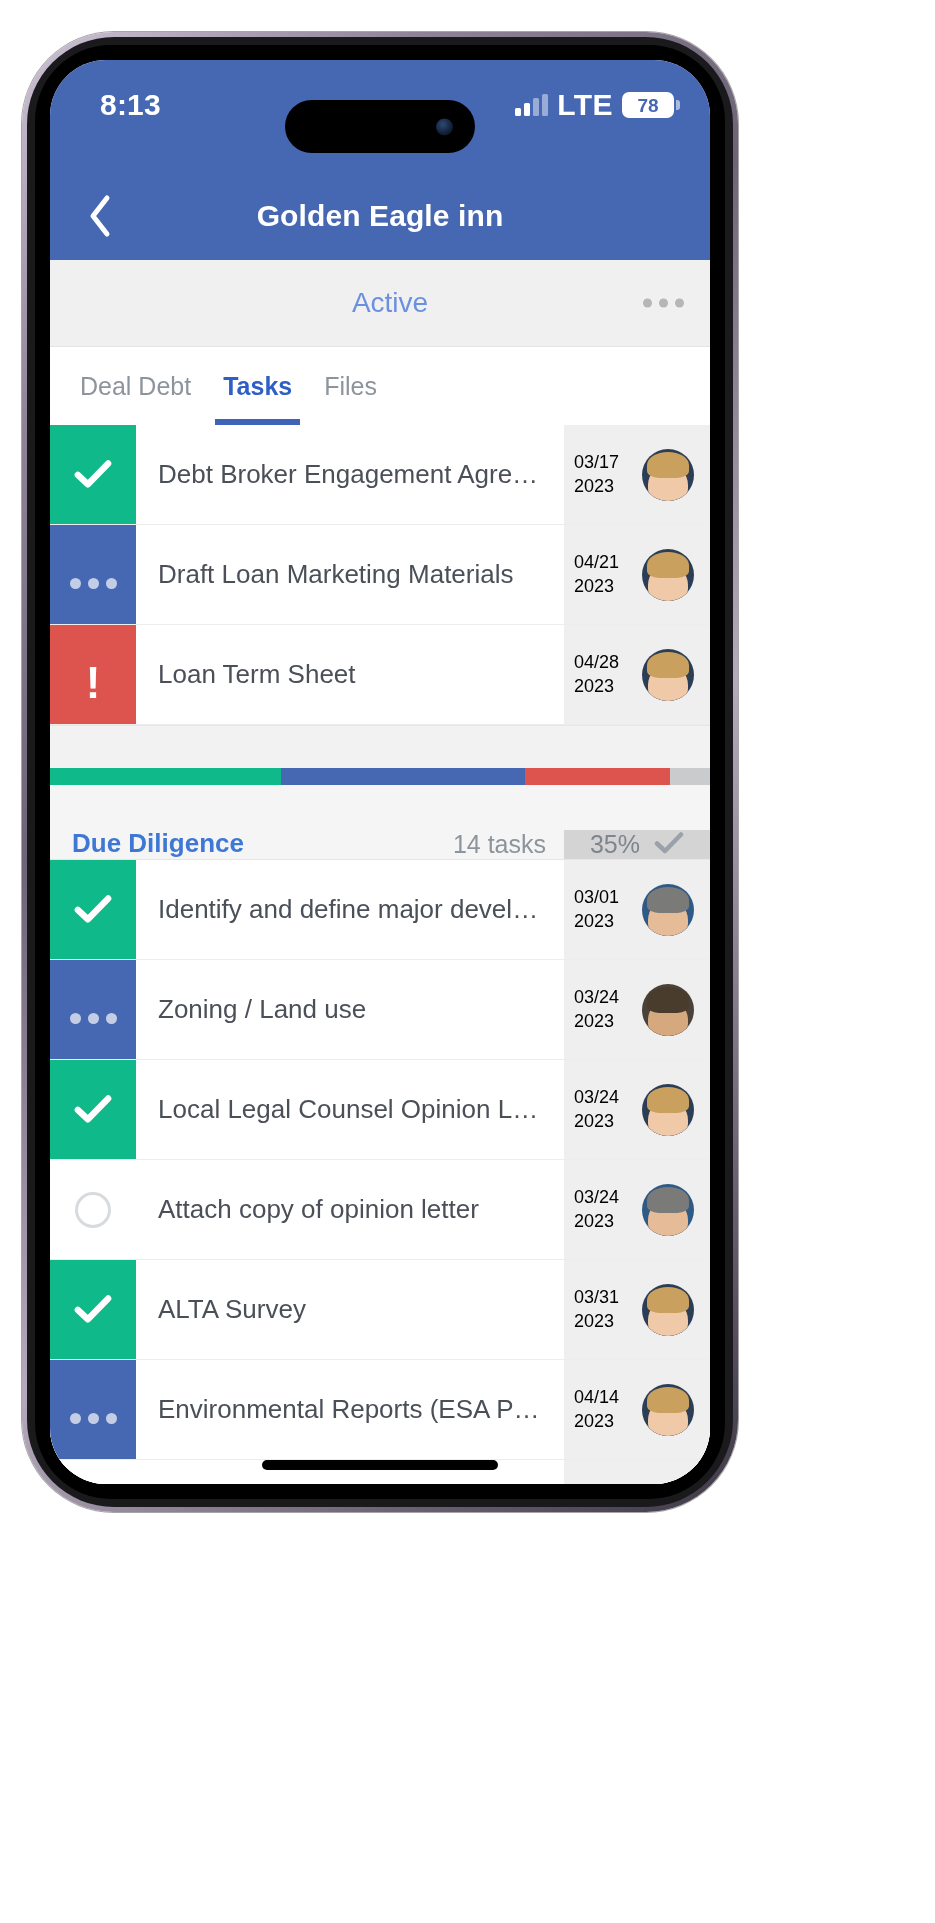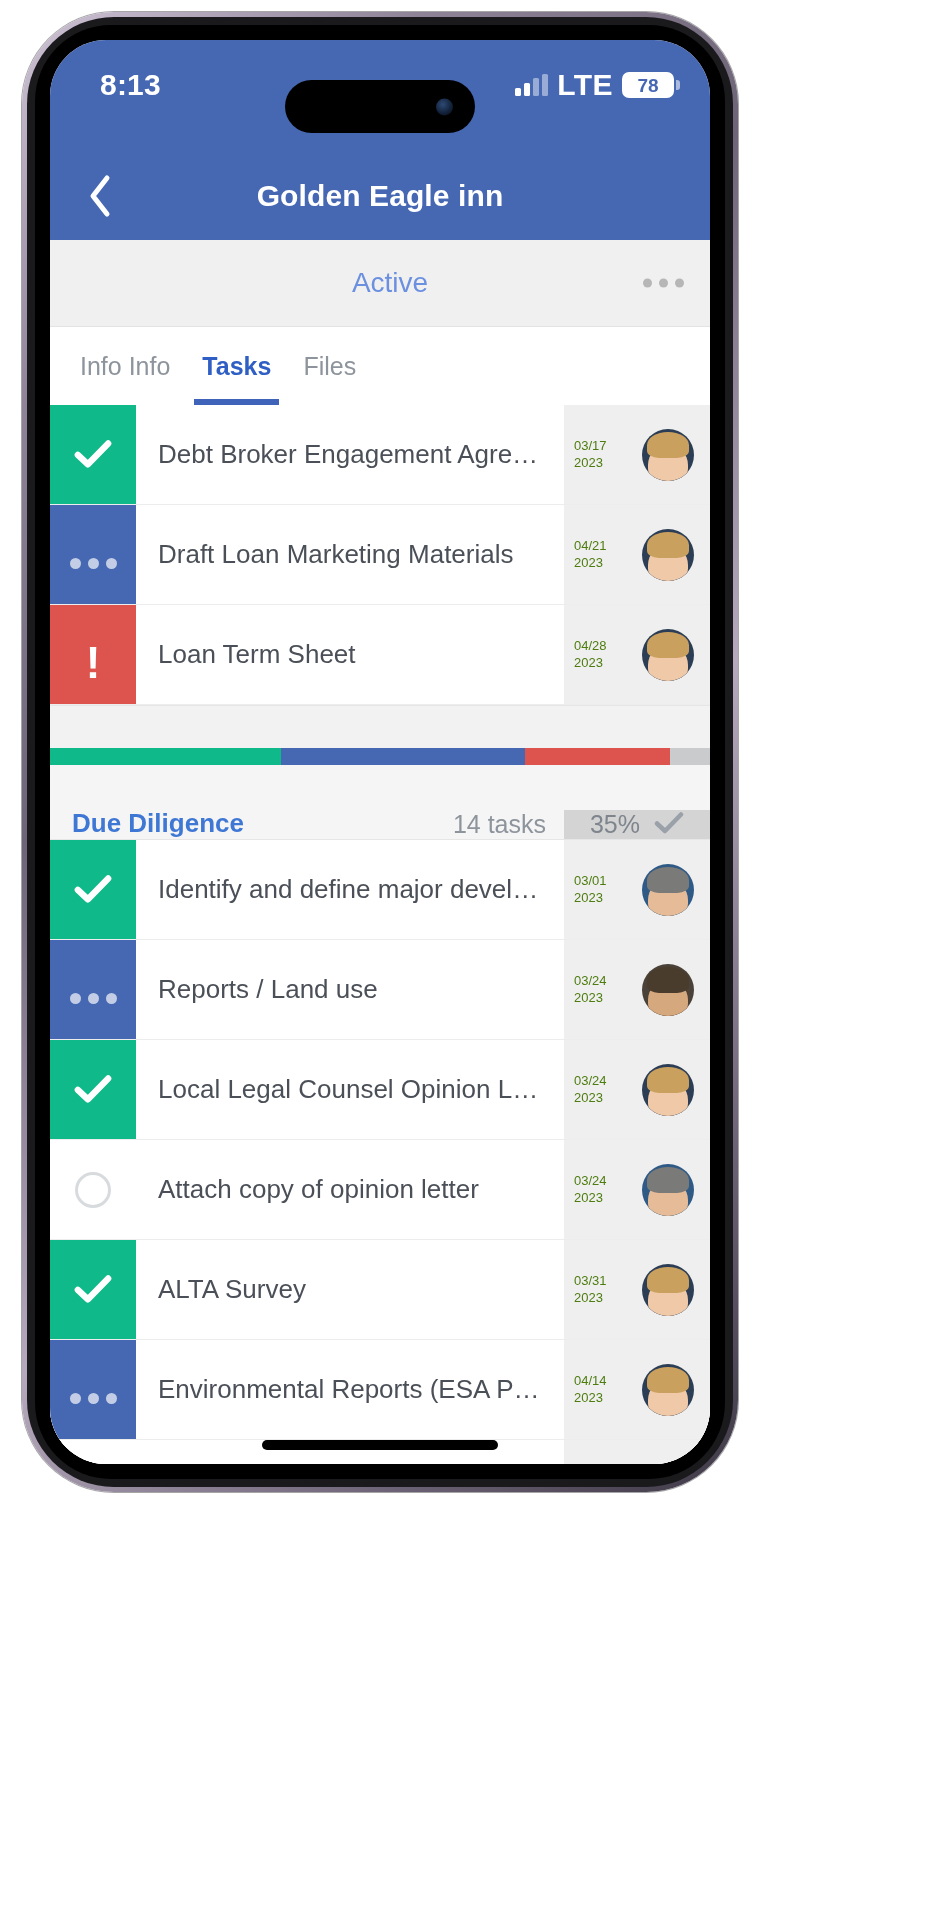--- a/index.html
+++ b/index.html
@@ -16,21 +16,21 @@
   #stage {
     position: relative;
     width: 935px;
     height: 1923px;
     background: #ffffff;
   }
 
   .phone-outer {
     position: absolute;
     left: 22px;
-    top: 12px;
+    top: 32px;
     width: 716px;
     height: 1480px;
     border-radius: 92px;
     background: linear-gradient(135deg, #cfc4d6 0%, #8e8397 18%, #6e6478 38%, #b6a9bd 62%, #6a6073 85%, #3e3846 100%);
     box-shadow: 0 0 0 1px rgba(0,0,0,0.35);
   }
   .phone-band {
     position: absolute;
     left: 5px;
     top: 5px;
@@ -327,22 +327,22 @@
     width: 146px;
     background: #efefef;
     display: flex;
     align-items: center;
     justify-content: flex-start;
     gap: 10px;
     padding-left: 10px;
     box-sizing: border-box;
   }
   .task-date {
-    font-size: 13px;
-    color: #4d7c0f;
+    font-size: 18px;
+    color: #000000;
     line-height: 1.28;
     width: 58px;
     text-align: left;
   }
   .avatar {
     width: 52px;
     height: 52px;
     border-radius: 50%;
     flex: 0 0 52px;
     overflow: hidden;
@@ -494,21 +494,21 @@
         <div class="status-label">Active</div>
         <div class="more-dots">
           <i></i>
             <i></i>
             <i></i>
         </div>
       </div>
 
       <div class="tabs" id="tabbar">
           <div class="tab">
-            <span>Info Info</span>
+            <span>Deal Debt</span>
           </div>
           <div class="tab active">
             <span>Tasks</span>
           </div>
           <div class="tab">
             <span>Files</span>
           </div>
         </div>
 
       <div class="list list-clip" id="top-list">
@@ -615,21 +615,21 @@
           </div>
           <div class="task-row">
             <div class="task-status st-prog">
               <span class="st-dots">
                 <i></i>
                 <i></i>
                 <i></i>
               </span>
             </div>
             <div class="task-name">
-              <span>Reports / Land use</span>
+              <span>Zoning / Land use</span>
             </div>
             <div class="task-meta">
               <div class="task-date">03/24<br>2023</div>
               <div class="avatar" style="background:#4a4238">
                 <div class="shoulders" style="background:#3a322a"></div>
                 <div class="face" style="background:#d6a87e"></div>
                 <div class="hair" style="background:#4a3c2c"></div>
               </div>
             </div>
           </div>

